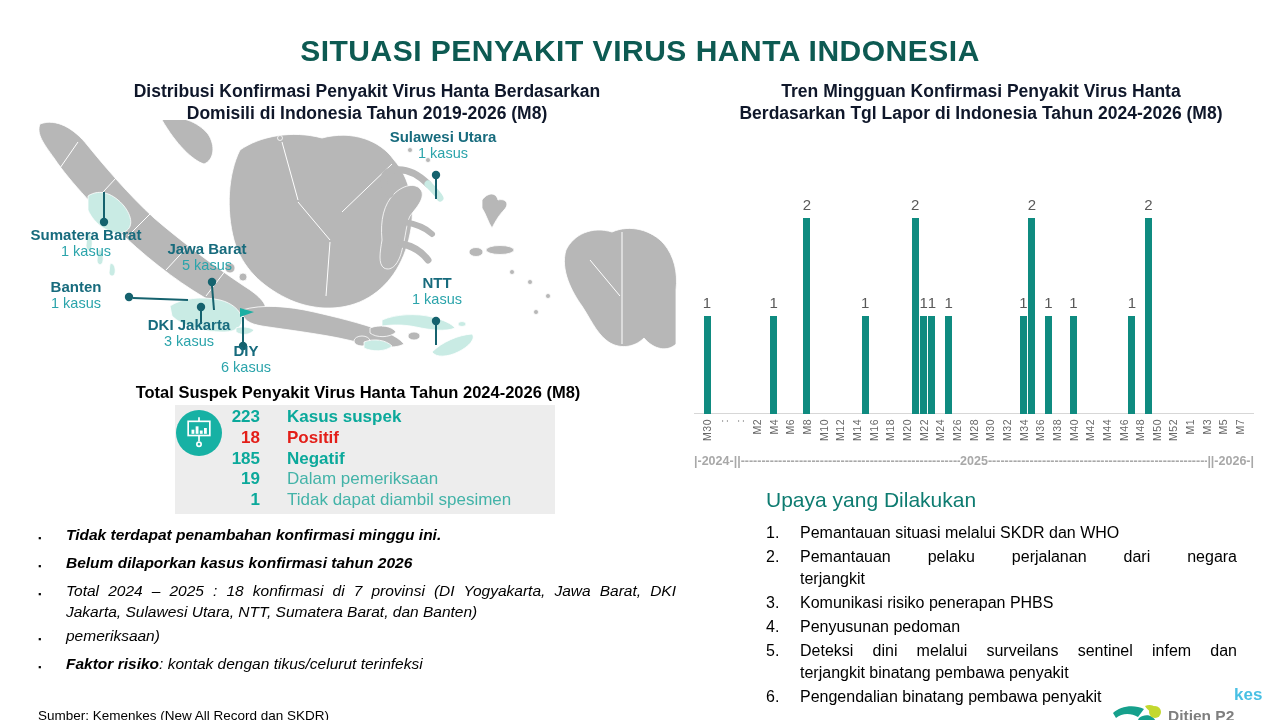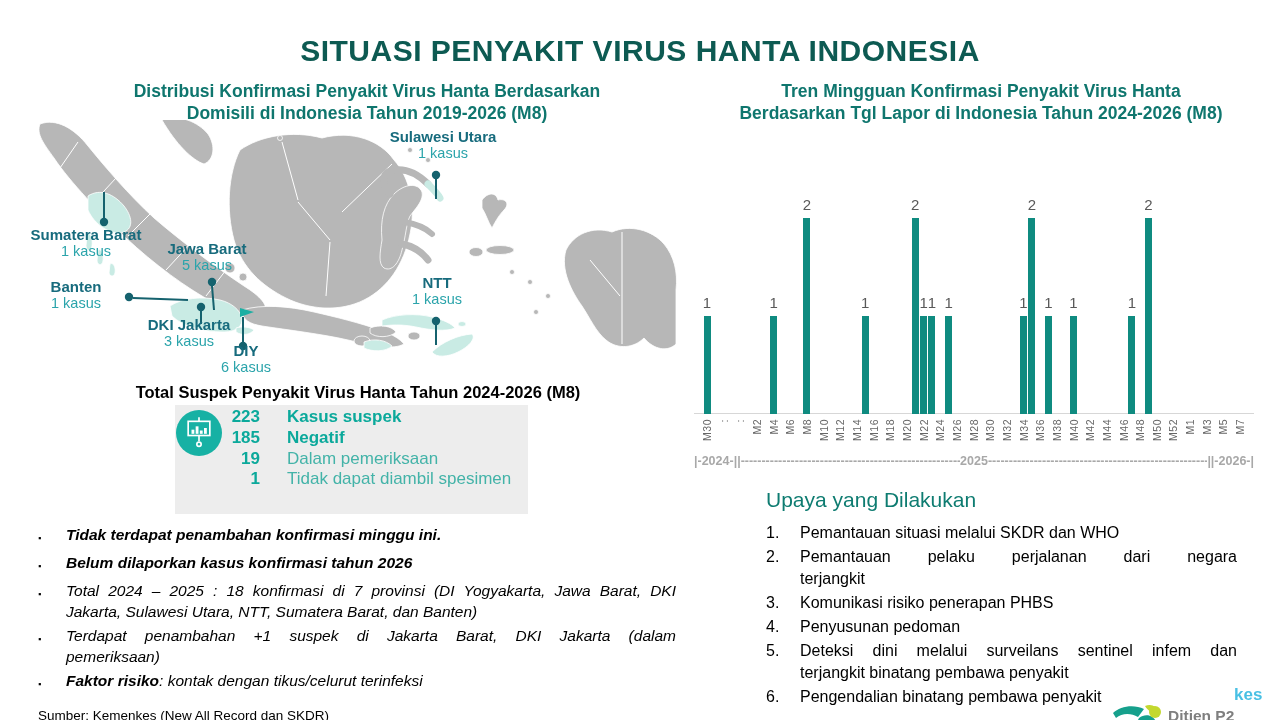--- a/index.html
+++ b/index.html
@@ -2,32 +2,32 @@
 <html><head>
 <meta charset="utf-8">
 <style>
   html,body{margin:0;padding:0;background:#fff;}
   .page{position:relative;width:1280px;height:720px;background:#fff;overflow:hidden;
         font-family:"Liberation Sans",sans-serif;color:#000;margin-top:16px;}
   .abs{position:absolute;}
   
   .main-title{left:0;right:0;top:18px;text-align:center;font-size:30px;font-weight:700;
               color:#0d5a52;letter-spacing:.5px;}
-  .sub{font-size:17.5px;font-weight:700;text-align:center;line-height:22px;color:#0f766e;}
+  .sub{font-size:17.5px;font-weight:700;text-align:center;line-height:22px;color:#0f172a;}
   .left-sub{left:58px;top:64px;width:618px;}
   .right-sub{left:698px;top:64px;width:566px;}
   
   .map{left:30px;top:104px;width:650px;height:262px;}
   .map svg{position:absolute;left:0;top:0;}
   .plabel{position:absolute;text-align:center;}
   .pname{font-size:15px;font-weight:700;color:#176b7d;line-height:17px;}
   .pcount{font-size:14.5px;color:#2ba4ab;line-height:17px;}
   
   .stats-head{left:128px;top:367px;width:460px;text-align:center;font-size:16.5px;font-weight:700;}
-  .stats-box{left:175px;top:389px;width:353px;height:109px;background:#ededed;}
+  .stats-box{left:175px;top:389px;width:380px;height:109px;background:#ededed;}
   .stat-icon{position:absolute;left:1px;top:5px;width:46px;height:46px;border-radius:50%;
              background:#17b1a4;display:flex;align-items:center;justify-content:center;}
   .stats-rows{position:absolute;left:0;top:2px;width:100%;}
   .srow{display:flex;line-height:20.8px;font-size:17px;}
   .snum{width:85px;text-align:right;font-weight:700;color:#0ba99b;}
   .slab{margin-left:27px;font-weight:700;color:#0ba99b;}
   .red .snum,.red .slab{color:#e31e18;}
   .lite .slab{font-weight:400;color:#43b3a8;}
   
   .bullets{left:38px;top:508px;width:638px;font-size:15.5px;line-height:21px;}
@@ -179,20 +179,24 @@
     </div>
   </div>
 
   <div class="abs stats-head">Total Suspek Penyakit Virus Hanta Tahun 2024-2026 (M8)</div>
   <div class="abs stats-box">
     <div class="stats-rows" id="stats-rows">
         <div class="srow teal">
           <span class="snum">223</span>
           <span class="slab">Kasus suspek</span>
         </div>
+        <div class="srow red">
+          <span class="snum">18</span>
+          <span class="slab">Positif</span>
+        </div>
         <div class="srow teal">
           <span class="snum">185</span>
           <span class="slab">Negatif</span>
         </div>
         <div class="srow lite">
           <span class="snum">19</span>
           <span class="slab">Dalam pemeriksaan</span>
         </div>
         <div class="srow lite">
           <span class="snum">1</span>
@@ -229,21 +233,20 @@
       <div class="brow">
         <span class="bmark">▪</span>
         <div class="btext">
           <span class="jline">Total 2024 – 2025 : 18 konfirmasi di 7 provinsi (DI Yogyakarta, Jawa Barat, DKI</span>
           <span class="nline">Jakarta, Sulawesi Utara, NTT, Sumatera Barat, dan Banten)</span>
         </div>
       </div>
       <div class="brow">
         <span class="bmark">▪</span>
         <div class="btext">
-          <span class="jline">Terdapat penambahan +1 suspek di Jakarta Barat, DKI Jakarta (dalam</span>
           <span class="nline">pemeriksaan)</span>
         </div>
       </div>
       <div class="brow">
         <span class="bmark">▪</span>
         <div class="btext"><span class="b">Faktor risiko</span><span>: kontak dengan tikus/celurut terinfeksi</span></div>
       </div>
     </div>
   <div class="abs source">Sumber: Kemenkes (New All Record dan SKDR)</div>
 

